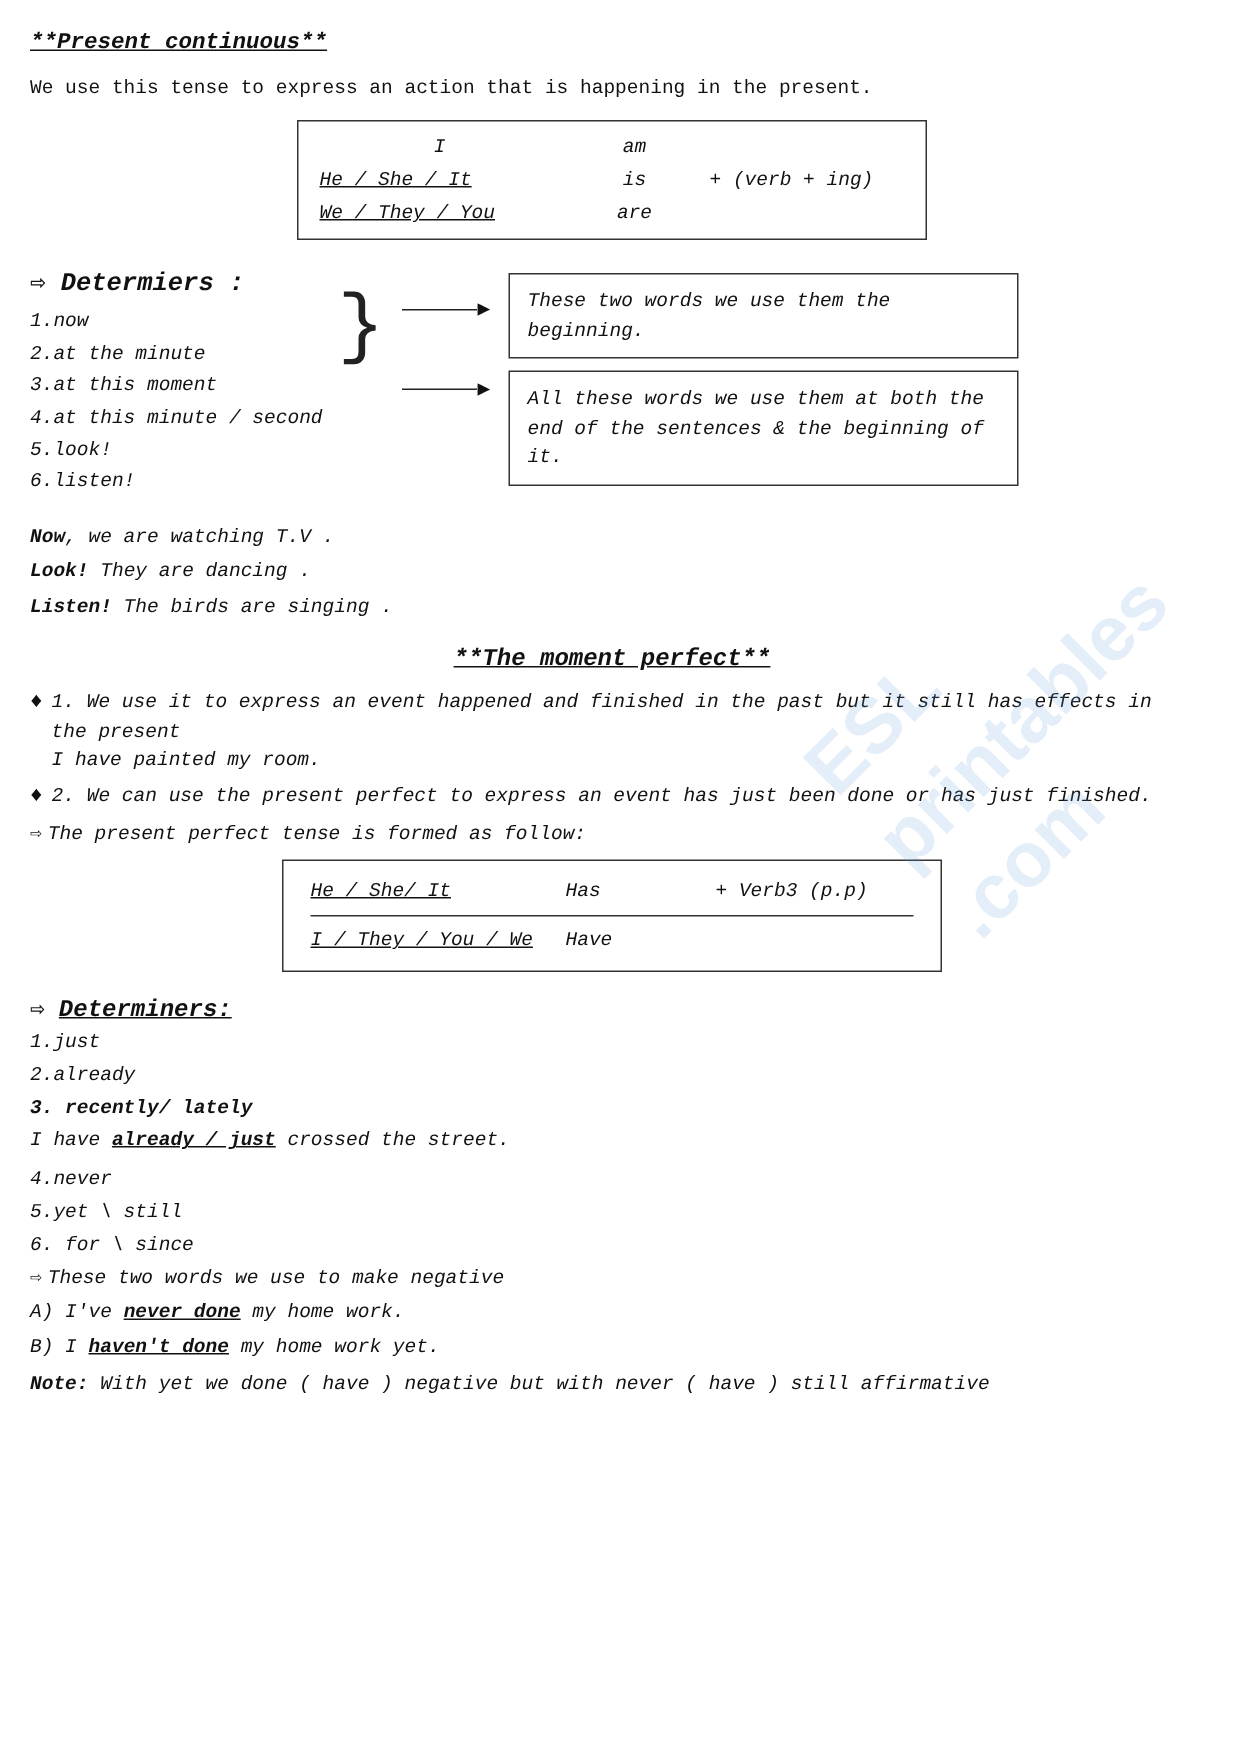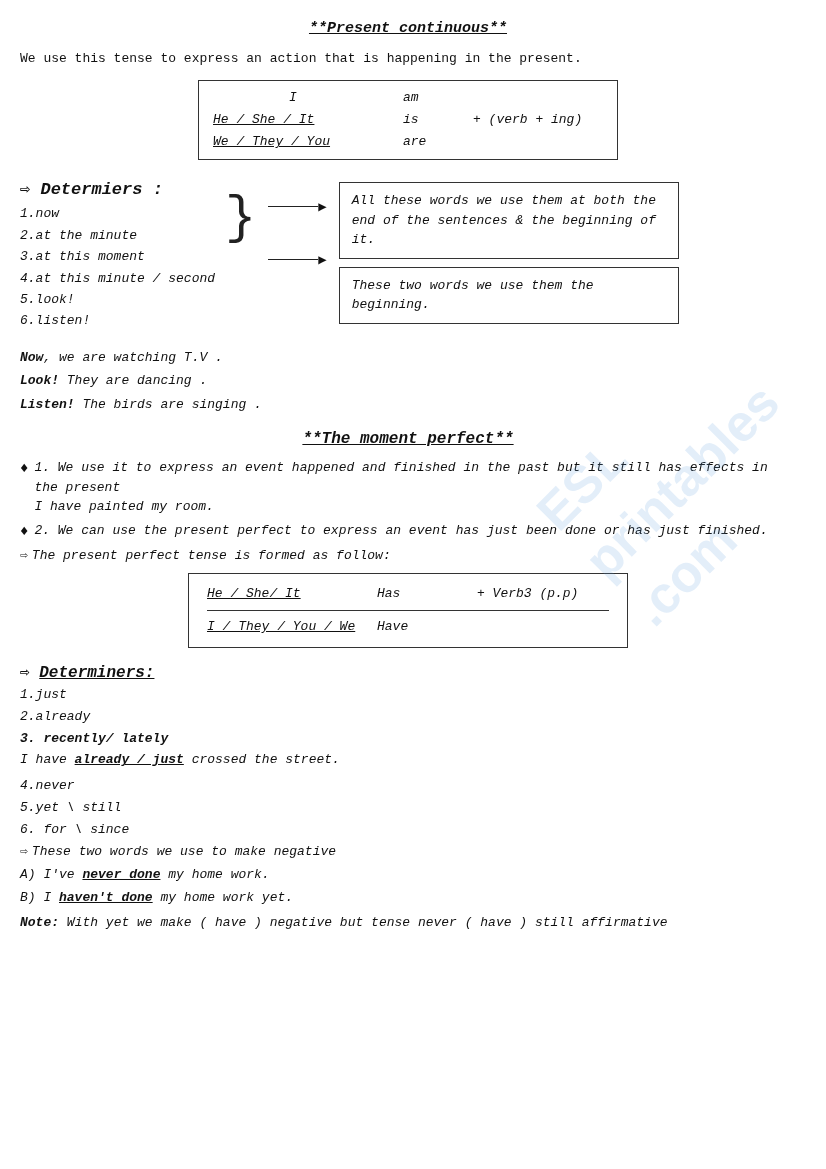--- a/index.html
+++ b/index.html
@@ -7,21 +7,20 @@
       background: #fff;
       font-family: 'Courier New', Courier, monospace;
       font-size: 13px;
       color: #111;
       width: 826px;
       min-height: 1169px;
       padding: 20px 30px 20px 20px;
       position: relative;
     }
     .page-title {
-      text-align: center;
       font-weight: bold;
       font-style: italic;
       text-decoration: underline;
       font-size: 15px;
       margin-bottom: 14px;
     }
     .intro-text {
       font-size: 13px;
       margin-bottom: 14px;
     }
@@ -38,20 +37,21 @@
       display: flex;
       gap: 30px;
       align-items: baseline;
     }
     .conjugation-table .row .subject {
       min-width: 160px;
       text-decoration: underline;
     }
     .conjugation-table .row .verb-form {
       min-width: 40px;
+      text-align: center;
     }
     .conjugation-table .row .extra {
       font-style: italic;
     }
     .info-box {
       border: 1px solid #333;
       padding: 8px 12px;
       font-style: italic;
       font-size: 13px;
       max-width: 340px;
@@ -159,22 +159,22 @@
       <div style="width:50px; height:1px; background:#222; display:inline-block; vertical-align:middle;"></div>
       <span style="font-size:14px;">▶</span>
     </div>
     <div style="display:flex; align-items:center;">
       <div style="width:50px; height:1px; background:#222; display:inline-block; vertical-align:middle;"></div>
       <span style="font-size:14px;">▶</span>
     </div>
   </div>
 
   <div style="display:flex; flex-direction:column; gap:8px; padding-top:4px;">
+    <div class="info-box">These two words we use them the beginning.</div>
     <div class="info-box">All these words we use them at both the end of the sentences &amp; the beginning of it.</div>
-    <div class="info-box">These two words we use them the beginning.</div>
   </div>
 </div>
 
 <div class="examples-section">
   <div><em><strong>Now</strong>, we are watching T.V .</em></div>
   <div><em><strong>Look!</strong> They are dancing .</em></div>
   <div><em><strong>Listen!</strong> The birds are singing .</em></div>
 </div>
 
 <div class="section-title-2">**The moment perfect**</div>
@@ -237,19 +237,19 @@
   </div>
 
   <div style="font-style:italic; font-size:13px; line-height:1.6; margin-bottom:2px;">
     A) I've <strong><u>never done</u></strong> my home work.
   </div>
   <div style="font-style:italic; font-size:13px; line-height:1.6; margin-bottom:4px;">
     B) I <strong><u>haven't done</u></strong> my home work yet.
   </div>
 
   <div style="font-style:italic; font-size:13px; line-height:1.5; margin-top:4px;">
-    <strong>Note:</strong> <em>With yet we make ( have ) negative but tense never ( have ) still affirmative</em>
+    <strong>Note:</strong> <em>With yet we done ( have ) negative but with never ( have ) still affirmative</em>
   </div>
 </div>
 
 <div class="watermark">
   ESL<br>printables<br>.com
 </div>
 
 </body></html>

